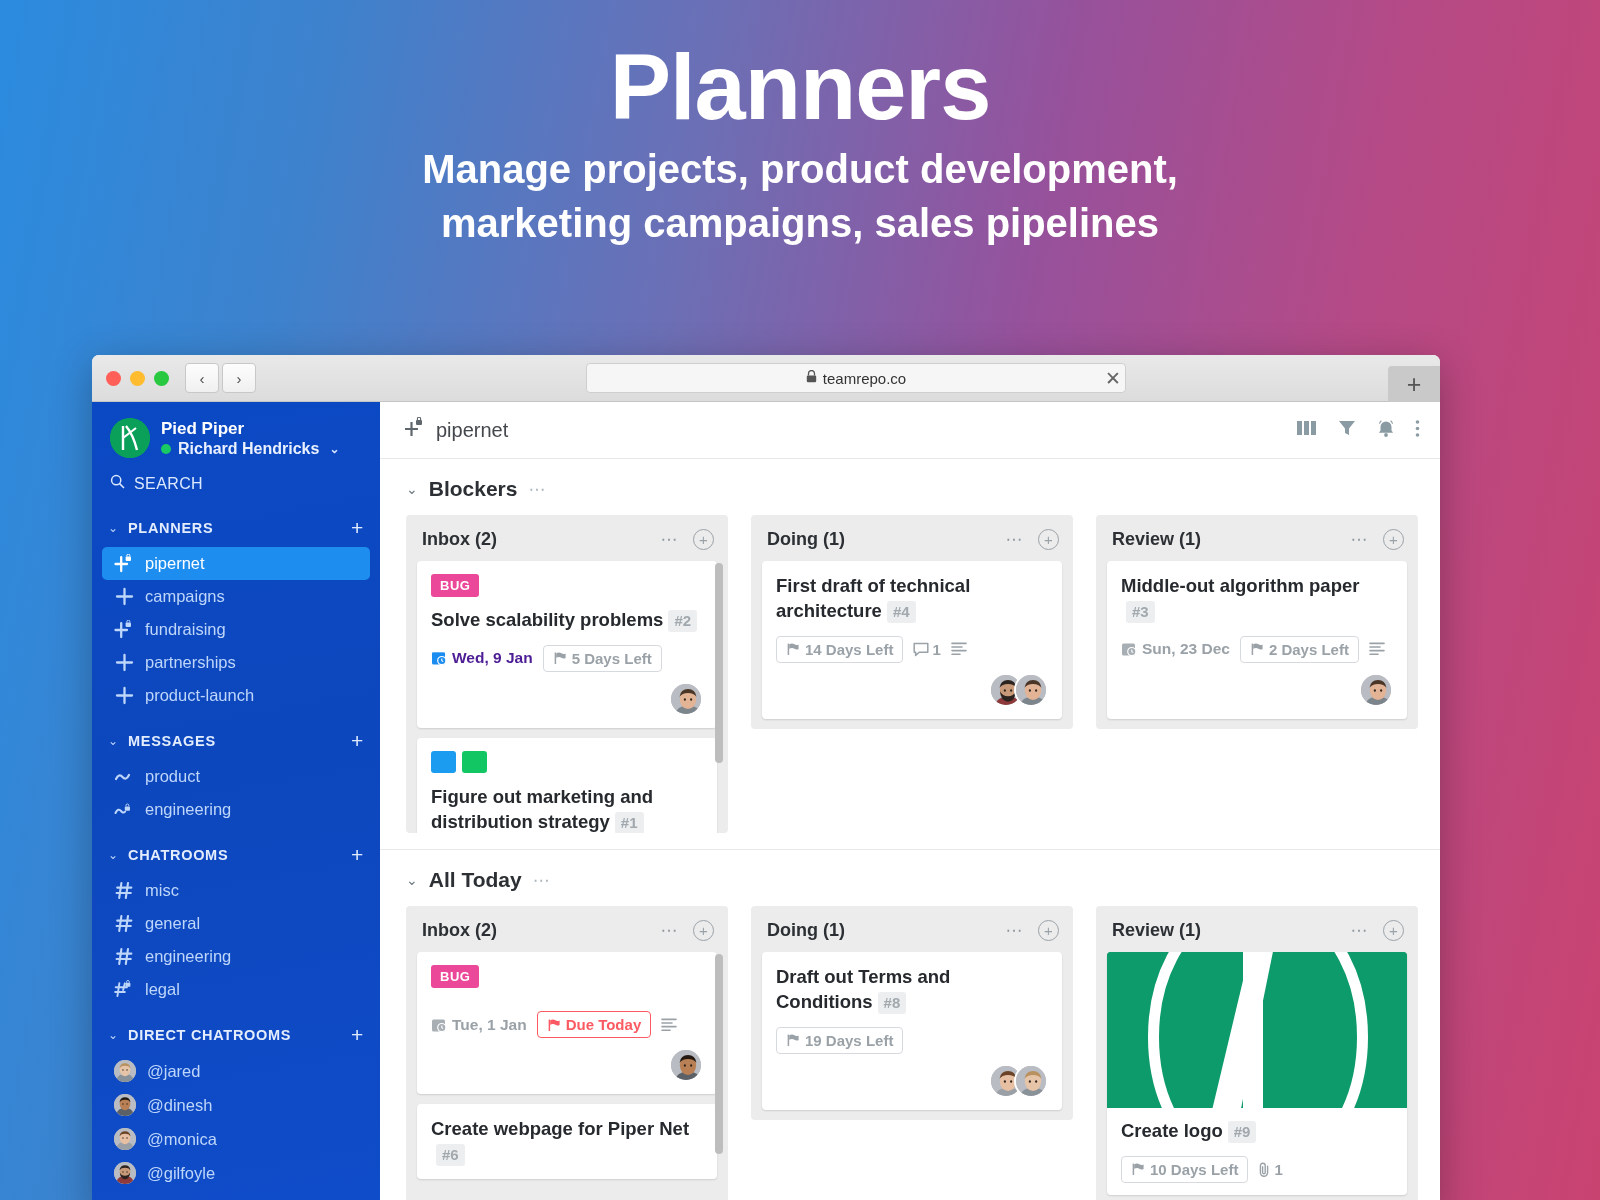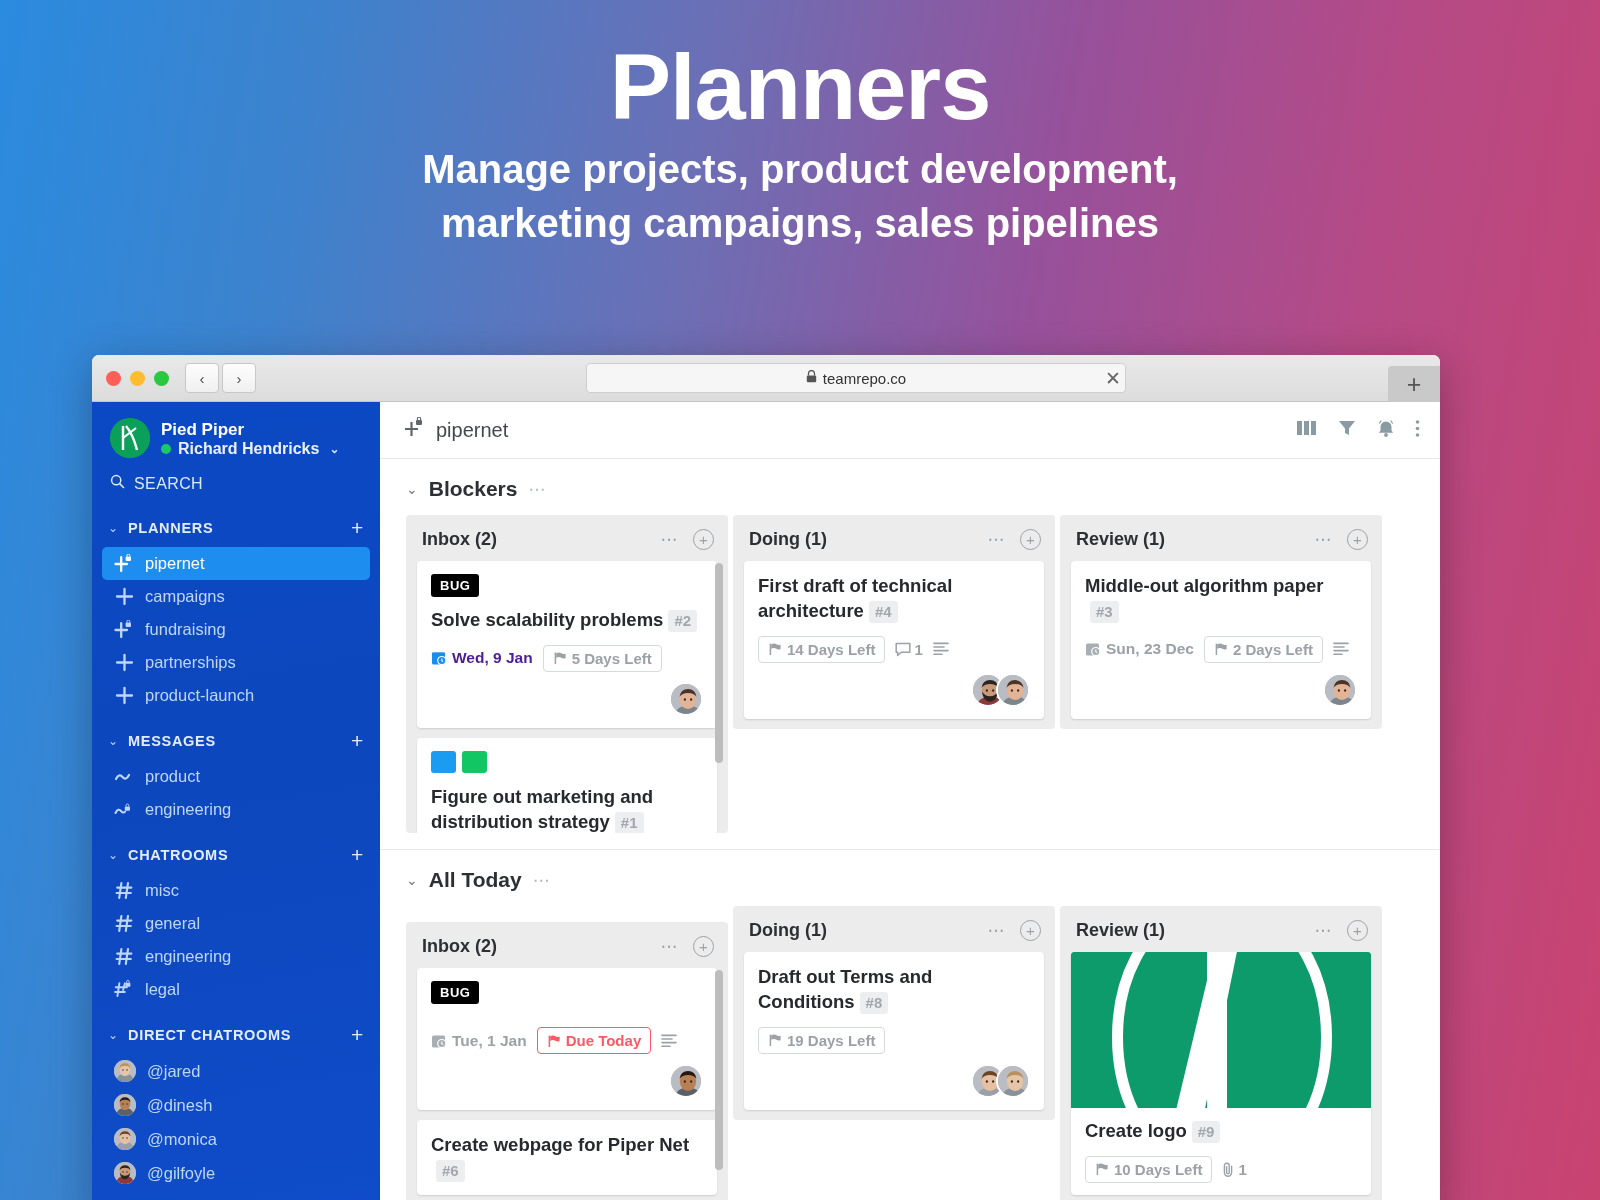--- a/index.html
+++ b/index.html
@@ -63,21 +63,21 @@
   }
 
   .app { display: flex; height: 813px; }
 
   
   .sidebar {
     width: 288px; flex: 0 0 288px;
     background: linear-gradient(170deg, #0b49c4 0%, #0d47bd 45%, #0f4cc9 100%);
     color: #cfe0fb; padding: 16px 0 0 0; position: relative; overflow: hidden;
   }
-  .ws-head { display: flex; align-items: flex-end; padding: 0 14px 0 18px; gap: 11px; }
+  .ws-head { display: flex; align-items: center; padding: 0 14px 0 18px; gap: 11px; }
   .ws-logo {
     width: 40px; height: 40px; border-radius: 50%; background: #0aa05a;
     position: relative; flex: 0 0 40px; overflow: hidden;
   }
   .ws-logo svg { position: absolute; left: 0; top: 0; }
   .ws-name { color: #fff; font-size: 17px; font-weight: bold; line-height: 1.25; }
   .ws-user { display: flex; align-items: center; gap: 7px; font-size: 16px; color: #eaf1fe; font-weight: bold; }
   .dot-online { width: 10px; height: 10px; border-radius: 50%; background: #18c964; flex: 0 0 10px; }
   .chev-small { font-size: 12px; color: #d6e4fd; margin-left: 3px; }
 
@@ -117,42 +117,42 @@
 
   .board { flex: 1; overflow: hidden; padding: 0 0 0 0; }
   .group { padding: 0 0 0 0; }
   .group-head {
     display: flex; align-items: center; gap: 11px;
     padding: 18px 0 14px 26px; font-size: 21px; font-weight: bold; color: #2c3034;
   }
   .group-head .caret { font-size: 14px; color: #6e7a82; font-weight: normal; }
   .group-head .dots { font-size: 17px; color: #aab4ba; letter-spacing: 1px; font-weight: normal; }
 
-  .cols { display: flex; gap: 5px; padding: 0 26px; align-items: flex-end; }
+  .cols { display: flex; gap: 23px; padding: 0 26px; }
   .col {
     width: 322px; flex: 0 0 322px; background: #ececec; border-radius: 4px;
     padding: 0 0 10px 0; position: relative;
   }
   .col-head {
     display: flex; align-items: center; padding: 14px 14px 11px 16px;
     font-size: 18px; font-weight: bold; color: #2c3034;
   }
   .col-head .dots { margin-left: auto; color: #8e979d; font-size: 17px; letter-spacing: 1.5px; font-weight: normal; }
   .col-head .addc {
     margin-left: 14px; width: 21px; height: 21px; border-radius: 50%;
     border: 1.6px solid #9aa2a8; color: #9aa2a8; font-size: 15px; font-weight: 300;
     display: flex; align-items: center; justify-content: center; line-height: 1;
   }
   .cards { padding: 0 11px; display: flex; flex-direction: column; gap: 10px; }
   .card {
     background: #fff; border-radius: 4px; padding: 13px 14px 12px 14px;
     box-shadow: 0 1px 2px rgba(0,0,0,.13); position: relative;
   }
   .tag-bug {
-    display: inline-block; background: #000000; color: #fff; font-size: 13px;
+    display: inline-block; background: #ec4899; color: #fff; font-size: 13px;
     font-weight: bold; letter-spacing: .5px; padding: 4px 9px; border-radius: 3px;
     margin-bottom: 11px;
   }
   .swatches { display: flex; gap: 6px; margin-bottom: 12px; }
   .sw { width: 25px; height: 22px; border-radius: 3px; }
   .card-title {
     font-size: 18.5px; font-weight: bold; color: #26292d; line-height: 1.35;
   }
   .hashnum {
     display: inline-block; background: #eceef0; color: #a1a8ae; border-radius: 3px;

